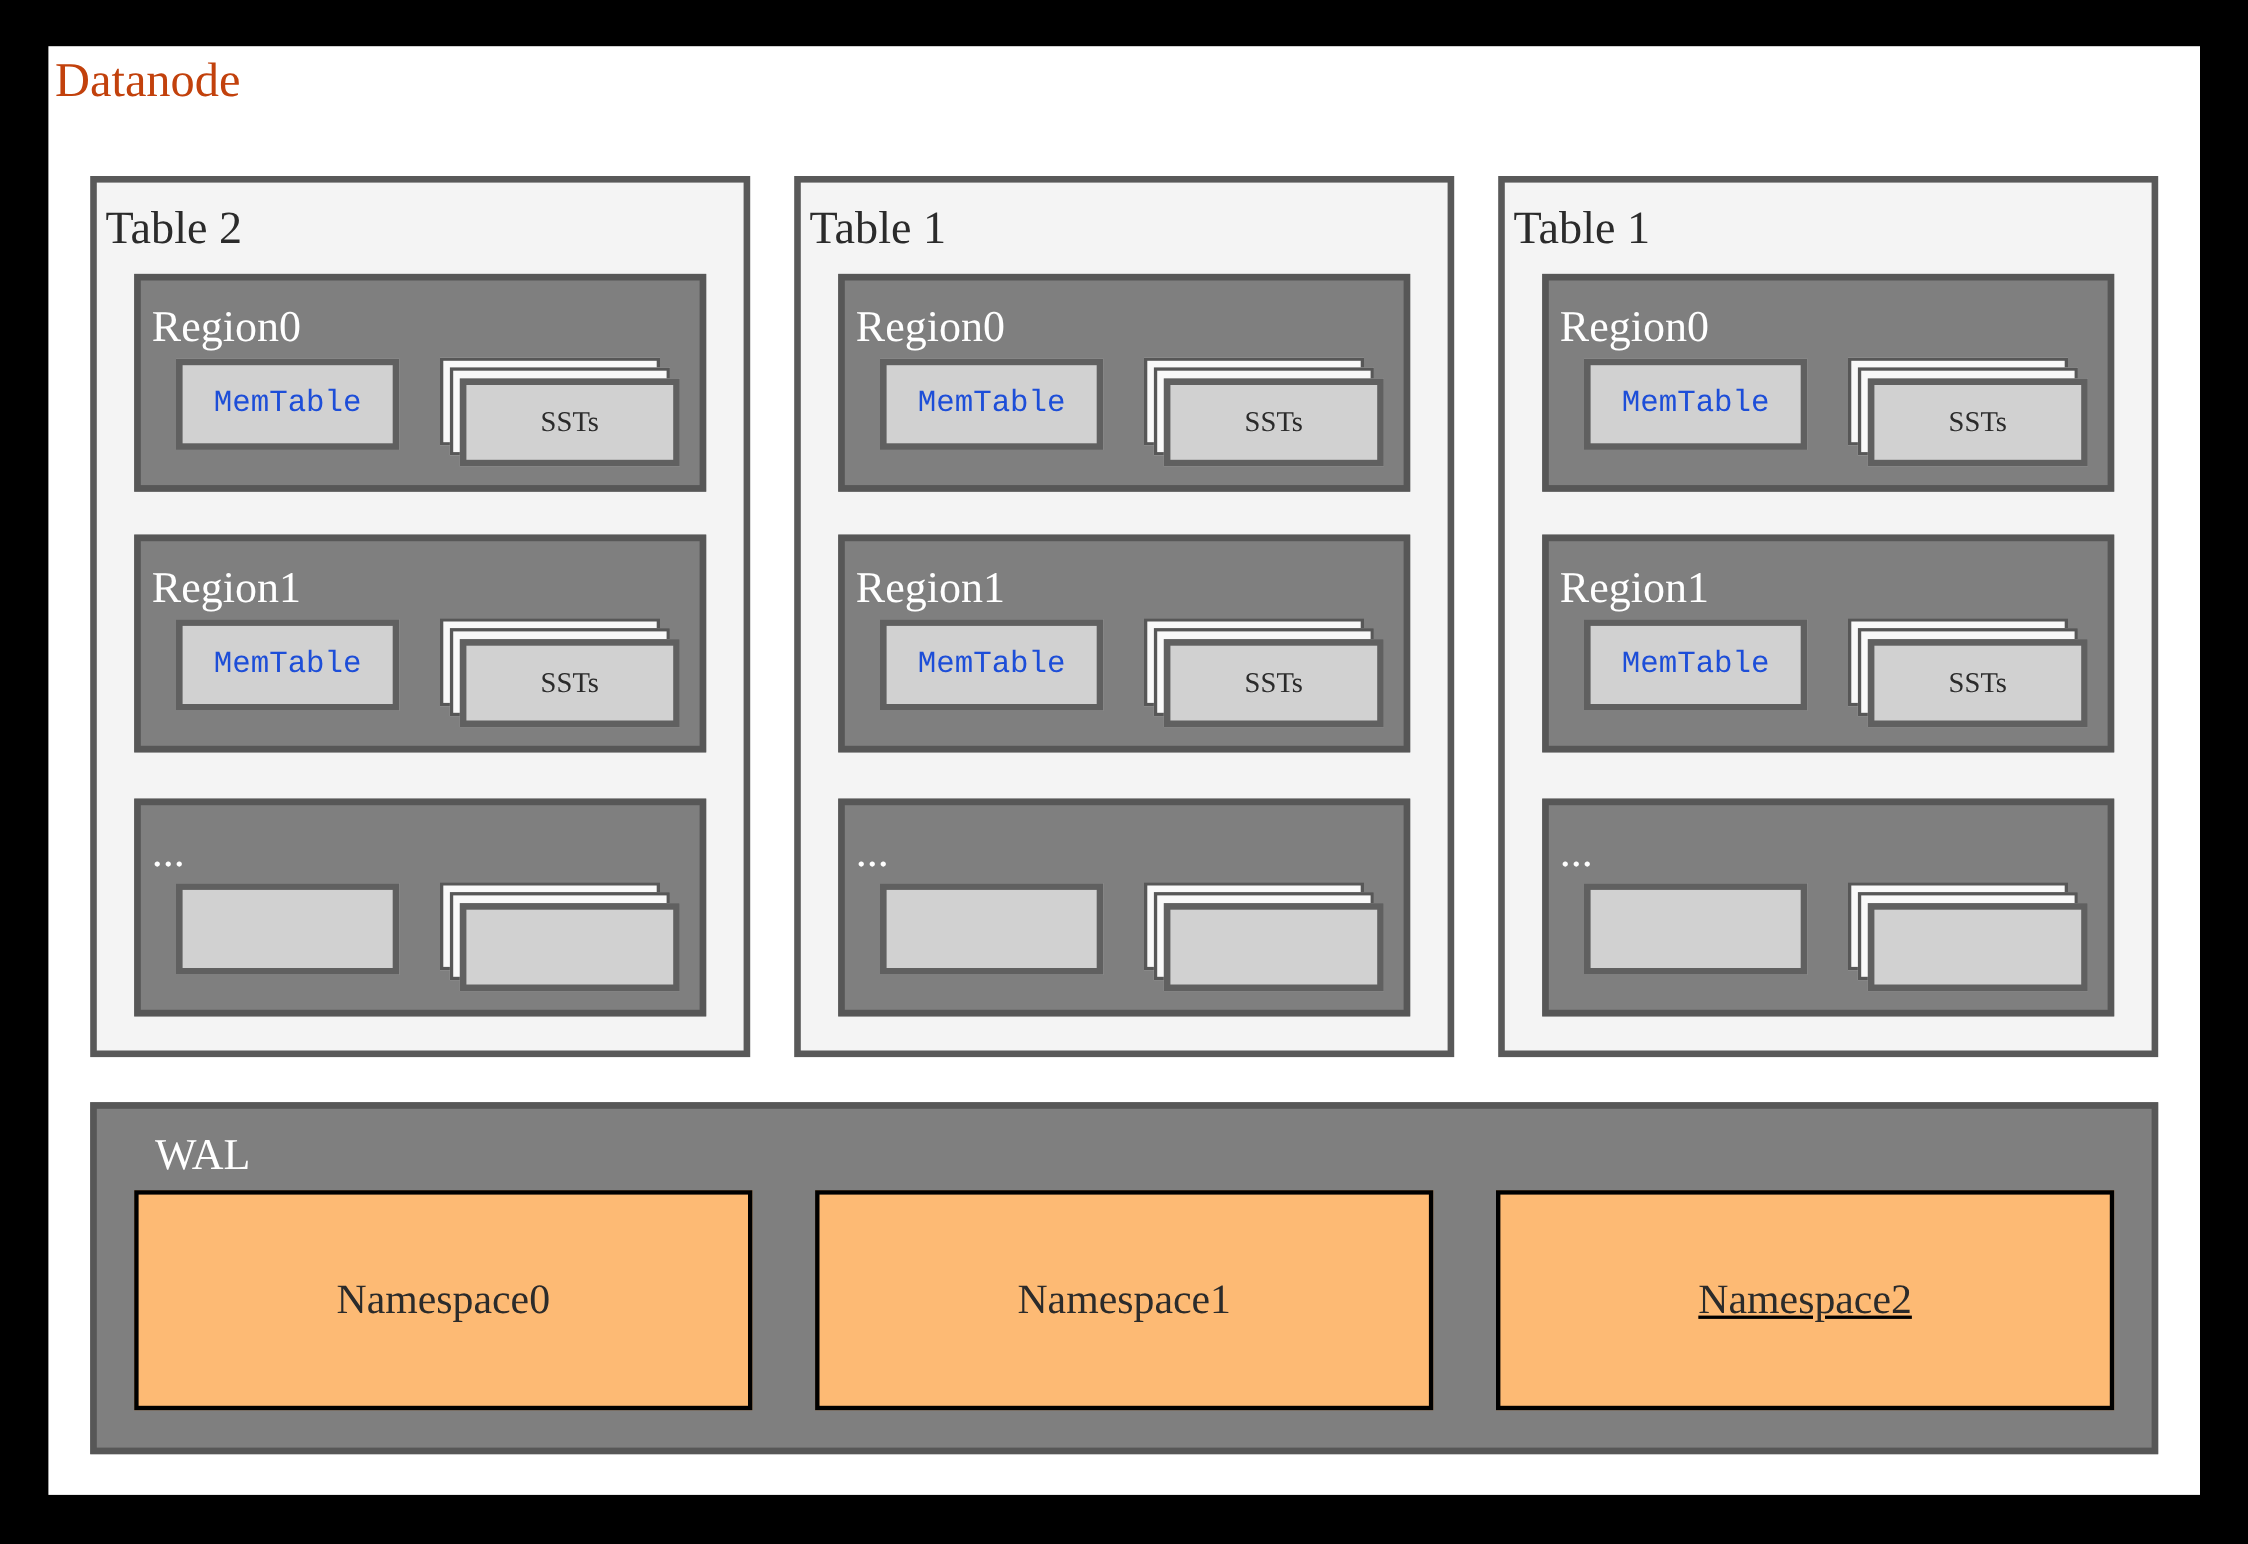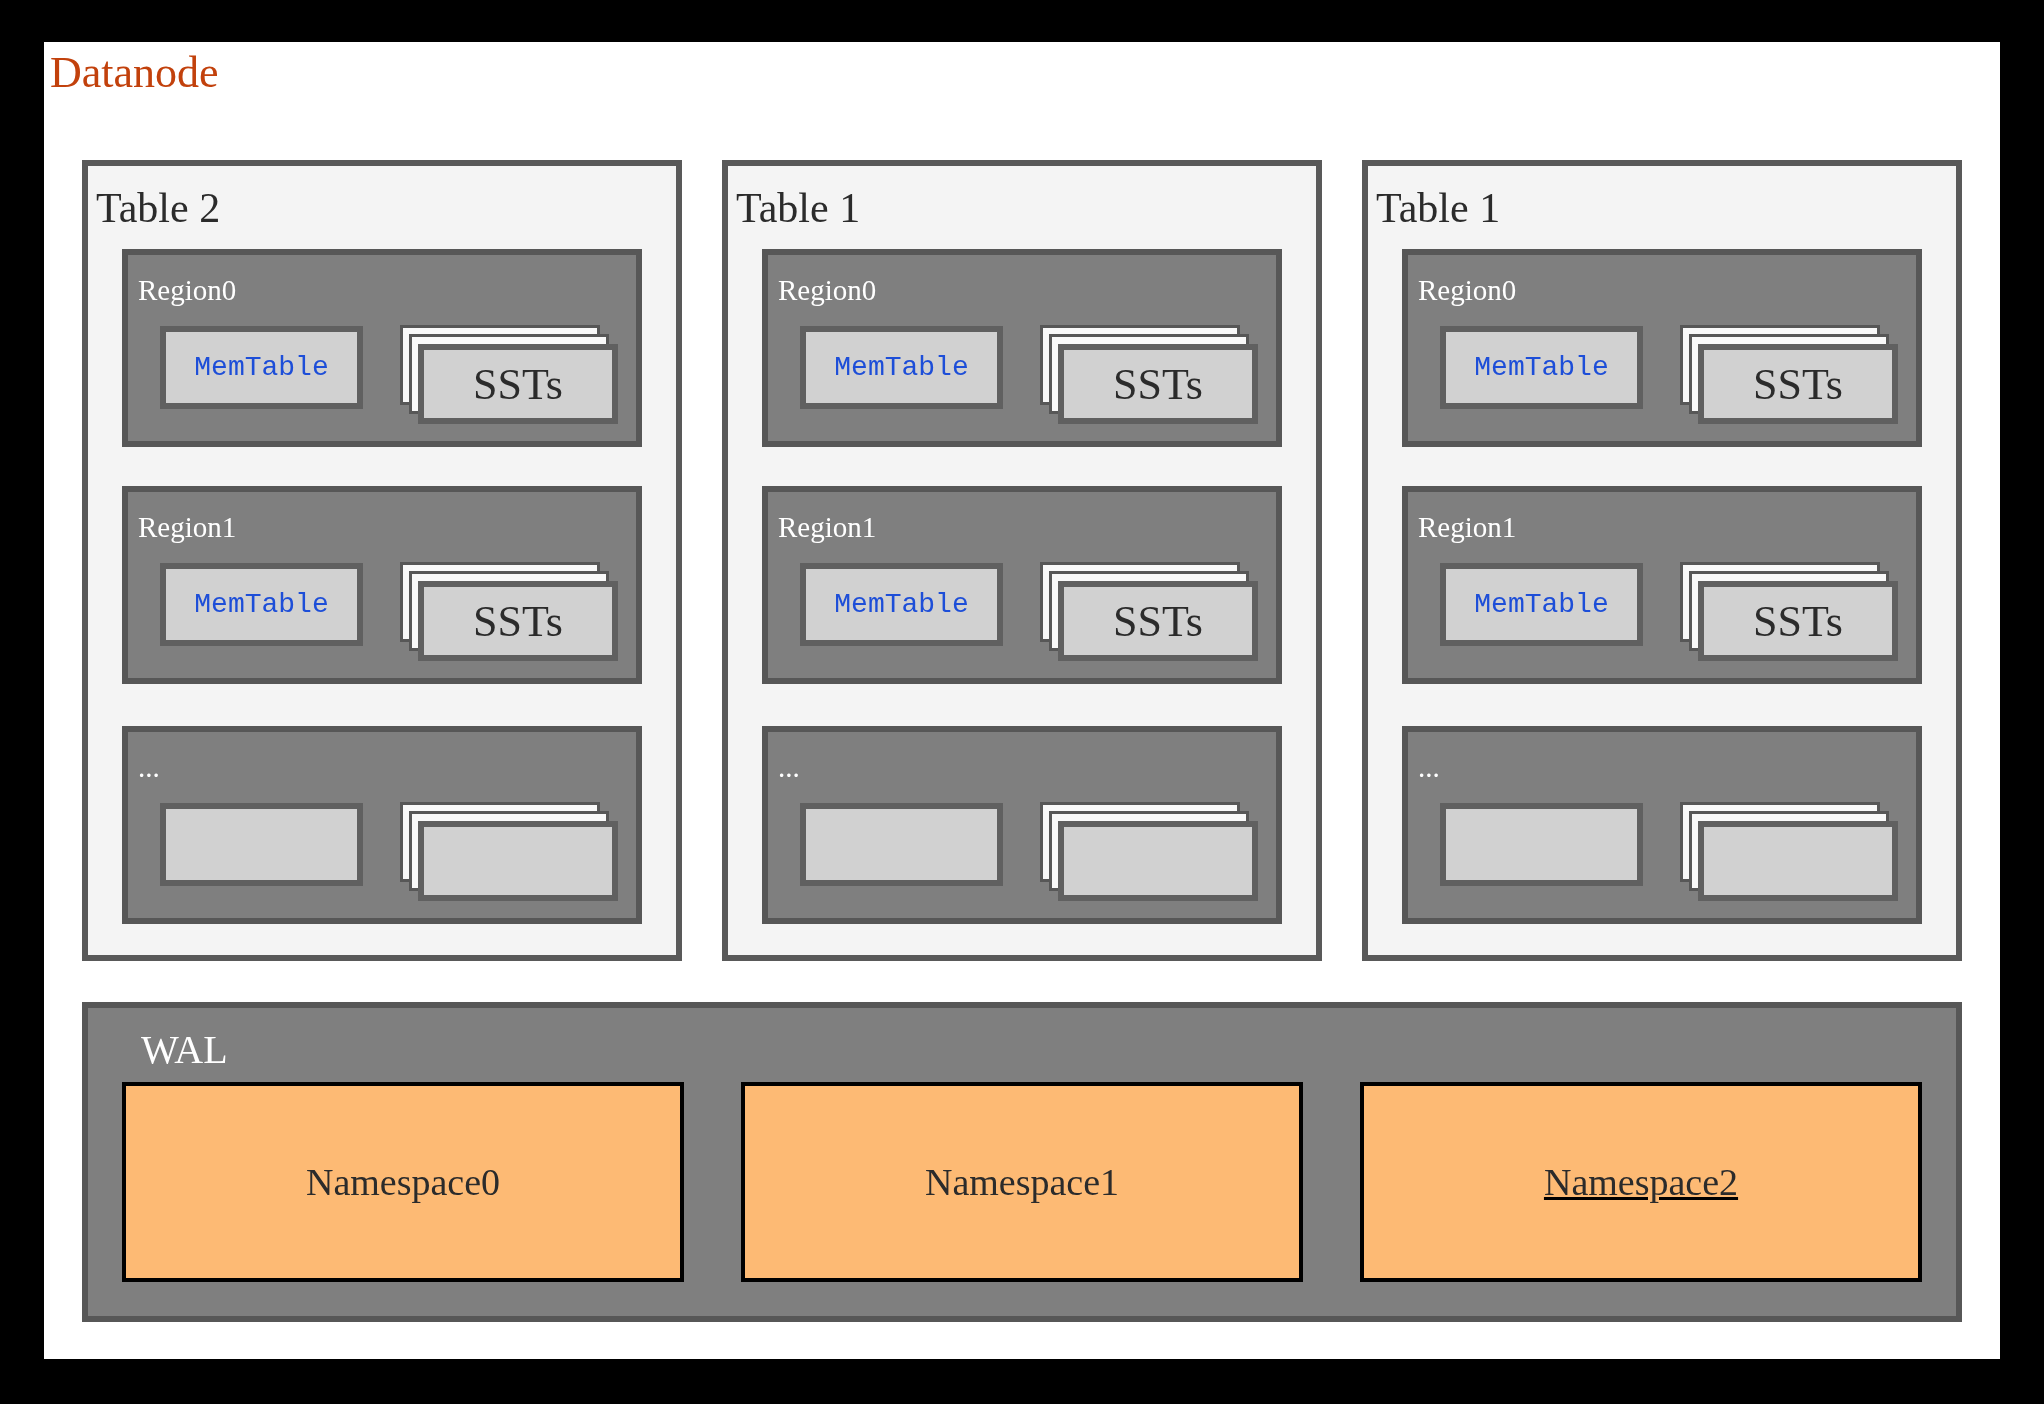--- a/index.html
+++ b/index.html
@@ -43,21 +43,21 @@
     position: absolute;
     left: 34px;            
     width: 520px; height: 198px;
     box-sizing: border-box;
     background: #7f7f7f;
     border: 6px solid #575757;
   }
   .region-label {
     position: absolute;
     left: 10px; top: 20px;
-    font-size: 29px; line-height: 1.1;
+    font-size: 40px; line-height: 1.1;
     color: #ffffff;
     white-space: nowrap;
   }
   .memtable-box {
     position: absolute;
     left: 32px; top: 71px;  
     width: 203px; height: 83px;
     box-sizing: border-box;
     background: #d1d1d1;
     border: 6px solid #606060;
@@ -81,21 +81,21 @@
     border: 3px solid #575757;
   }
   .sheet.b2 { left: 0;  top: 0;  }
   .sheet.b1 { left: 9px;  top: 9px; }
   .sheet.front {
     left: 18px; top: 19px;
     background: #d1d1d1;
     border: 6px solid #606060;
     display: flex; align-items: center; justify-content: center;
   }
-  .ssts-label { font-size: 44px; color: #2b2b2b; white-space: nowrap; }
+  .ssts-label { font-size: 26px; color: #2b2b2b; white-space: nowrap; }
   
   .wal-box {
     position: absolute;
     left: 38px; top: 960px;
     width: 1880px; height: 320px;
     box-sizing: border-box;
     background: #7f7f7f;
     border: 6px solid #575757;
   }
   .wal-label {

